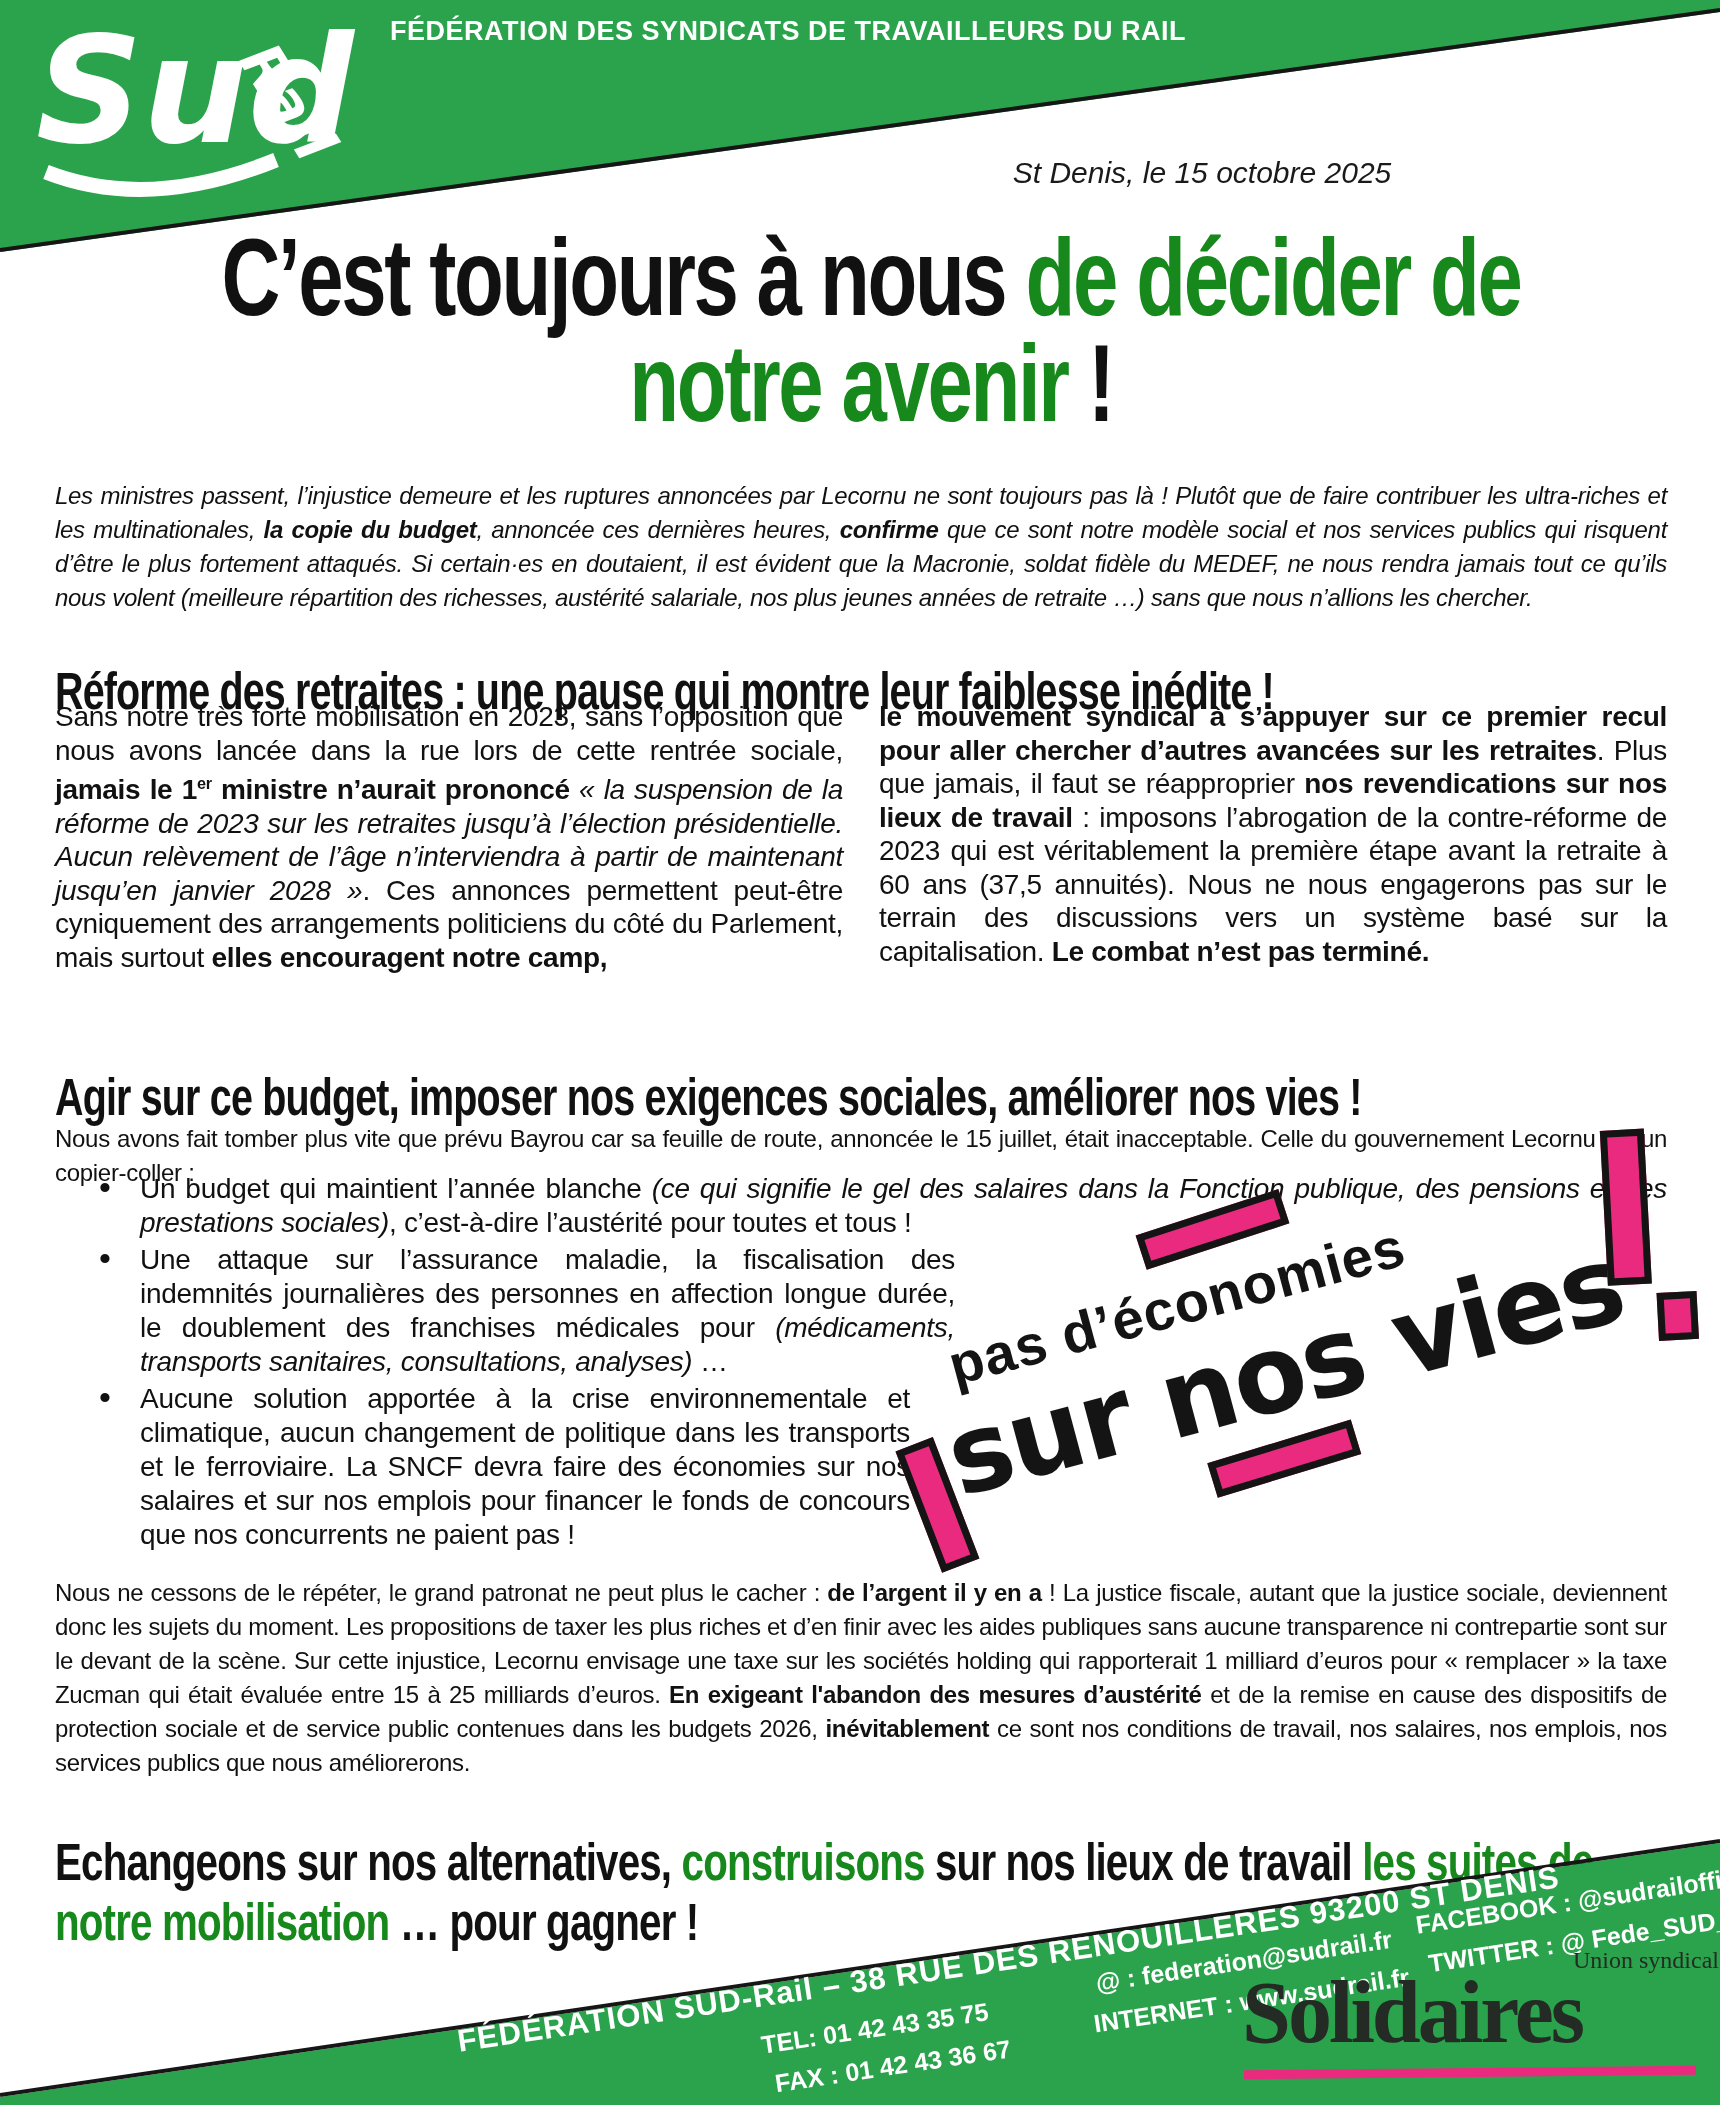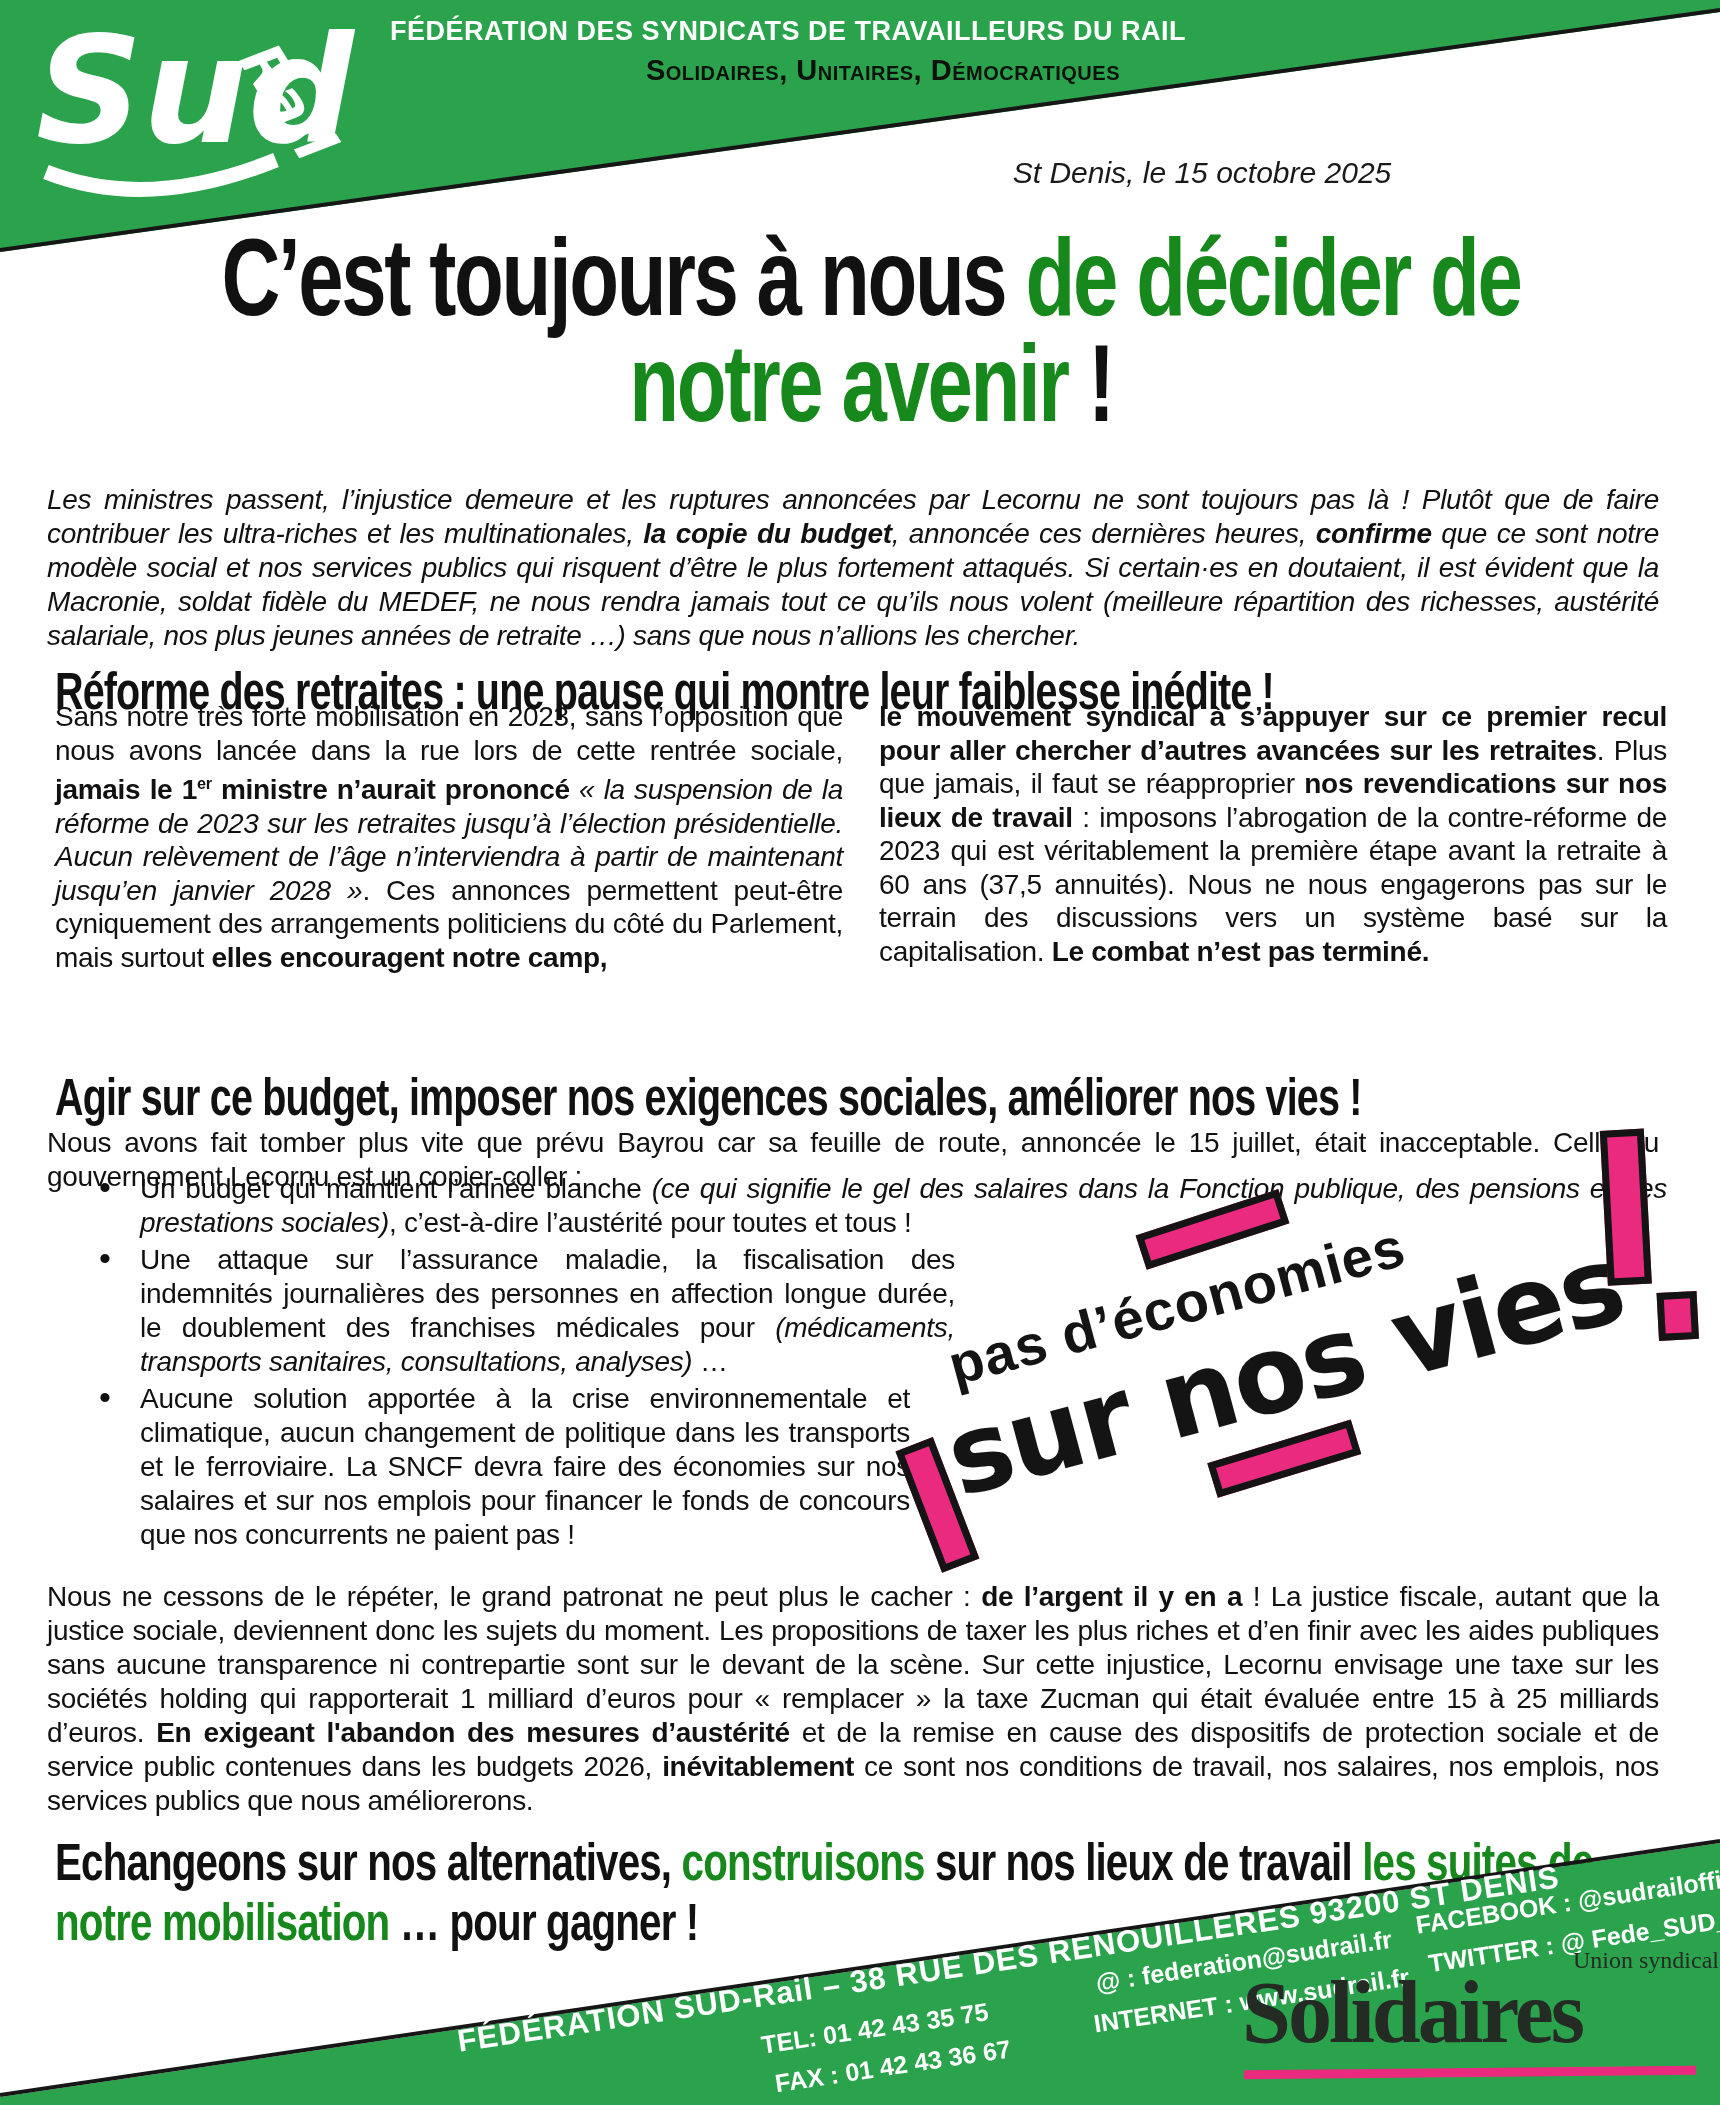--- a/index.html
+++ b/index.html
@@ -18,21 +18,21 @@
               font-style:italic; font-size:30px; color:#1a1a1a; }
   
   .title { position:absolute; left:11px; top:220px; width:1720px; text-align:center; }
   .title-line { display:block; font-size:102px; font-weight:800; letter-spacing:-3px;
                 line-height:106px; white-space:nowrap; transform:scale(.8,1.08); transform-origin:center top; }
   .g { color:var(--green-text); }
   .b { font-weight:bold; }
   .i { font-style:italic; }
   sup { font-size:58%; vertical-align:super; }
   
-  .para { position:absolute; left:47px; width:1612px; font-size:28px; line-height:34px;
+  .para { position:absolute; left:55px; width:1612px; font-size:24px; line-height:34px;
           text-align:justify; letter-spacing:-.3px; }
   .intro { top:455px; font-style:italic; }
   .heading { position:absolute; left:55px; font-size:47px; font-weight:800; letter-spacing:-1px;
              white-space:nowrap; transform:scale(.84,1.1); transform-origin:left top; }
   .h1 { top:622px; }
   .h2 { top:1028px; }
   .columns { position:absolute; left:55px; top:700px; width:1612px; display:flex; gap:36px;justify-content:space-between; }
   .col { flex:1; font-size:28px; line-height:33.5px; text-align:justify; letter-spacing:-.3px; }
   .lead { top:1098px; text-align:justify; }
   .bullets { position:absolute; left:55px; top:1172px; width:1612px; margin:0; padding:0; list-style:none; }
@@ -89,21 +89,20 @@
   </svg>
 
   <svg class="logo" viewBox="0 0 340 230">
     <text x="8" y="142" font-family="DejaVu Sans, sans-serif" font-size="148" font-weight="bold" font-style="italic" fill="#ffffff">Sud</text>
     <path d="M 18 172 Q 120 212 248 160" stroke="#ffffff" stroke-width="15" fill="none"></path>
     <text x="210" y="60" font-family="DejaVu Sans, sans-serif" font-size="58" font-weight="bold" font-style="italic" fill="#ffffff" transform="rotate(58 210 60)">Rail</text>
   </svg>
 
   <div class="org-block">
     <div class="org-line1">FÉDÉRATION DES SYNDICATS DE TRAVAILLEURS DU RAIL</div>
-    <div class="org-line2">Solidaires, Unitaires, Démocratiques</div>
   </div>
 
   <div class="dateline">St Denis, le 15 octobre 2025</div>
 
   <div class="title">
     <span class="title-line"><span>C’est toujours à nous </span><span class="g">de décider de</span></span>
     <span class="title-line"><span class="g">notre avenir </span><span>!</span></span>
   </div>
 
   <p class="para intro"><span>Les ministres passent, l’injustice demeure et les ruptures annoncées par Lecornu ne sont toujours pas là ! Plutôt que de faire contribuer les ultra-riches et les multinationales, </span><span class="b">la copie du budget</span><span>, annoncée ces dernières heures, </span><span class="b">confirme</span><span> que ce sont notre modèle social et nos services publics qui risquent d’être le plus fortement attaqués. Si certain·es en doutaient, il est évident que la Macronie, soldat fidèle du MEDEF, ne nous rendra jamais tout ce qu’ils nous volent (meilleure répartition des richesses, austérité salariale, nos plus jeunes années de retraite …) sans que nous n’allions les chercher.</span></p>

